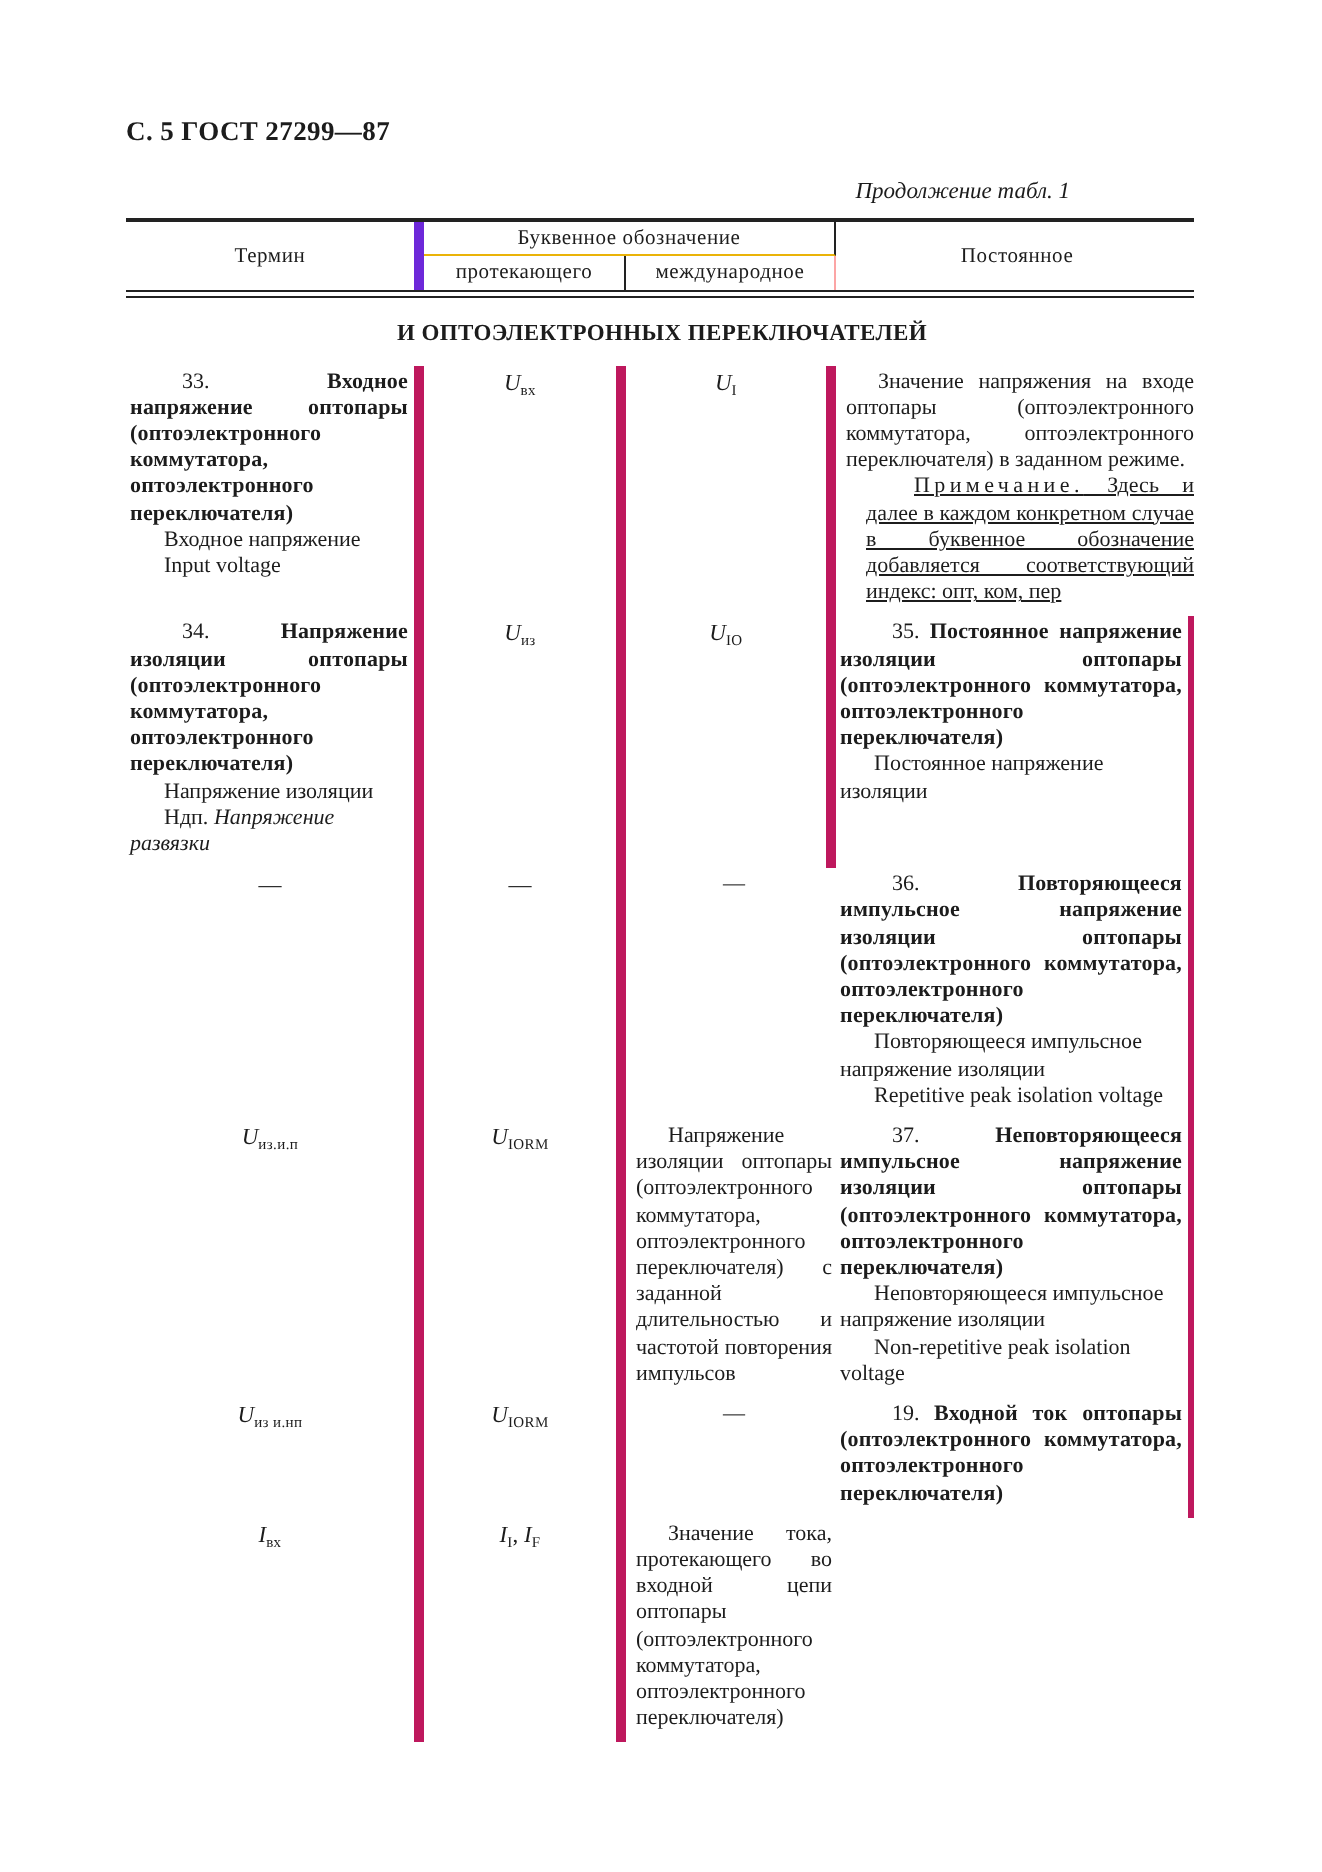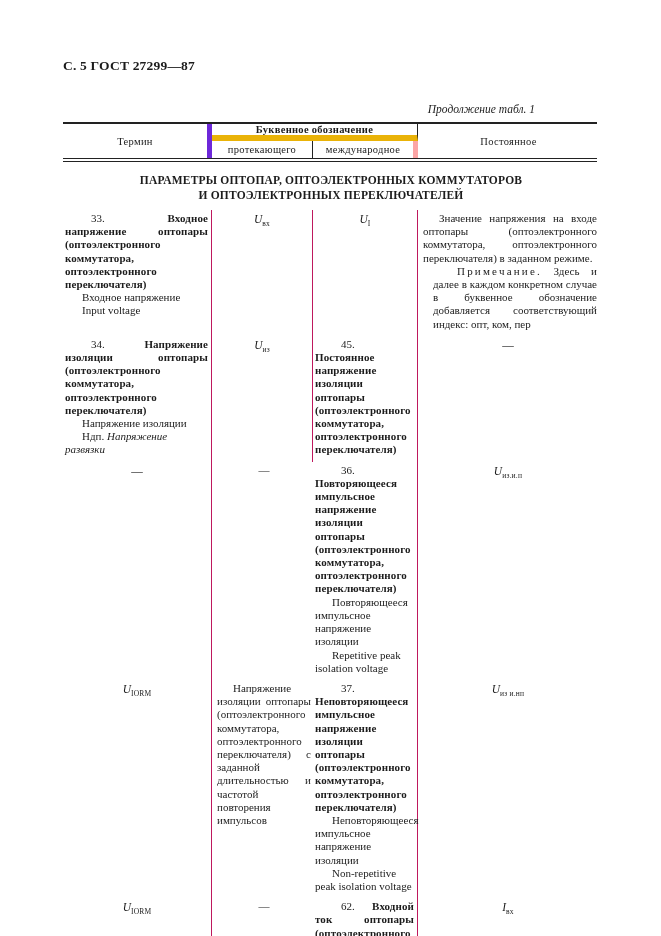--- a/index.html
+++ b/index.html
@@ -7,84 +7,83 @@
     position: relative;
     width: 597px; height: 936px;
     box-sizing: border-box;
     padding: 58px 62px 0 63px;
     background: #ffffff;
     color: #1c1c1c;
     font-family: "Liberation Serif", "DejaVu Serif", serif;
     overflow: hidden;
   }
   .doc-header { font-size: 13.5px; font-weight: bold; letter-spacing: 0.2px; }
-  .continuation { text-align: right; font-style: italic; font-size: 11.5px; margin-top: 29px; margin-bottom: 7px; }
+  .continuation { text-align: right; font-style: italic; font-size: 11.5px; margin-top: 16px; margin-bottom: 7px; }
 
   .gost-table { width: 536px; }
   .thead {
     display: grid;
     grid-template-columns: 149px 101px 105px 181px;
     grid-template-rows: 17px 17px;
     border-top: 2px solid #222;
     border-bottom: 4px double #222;
     font-size: 10.5px;
   }
   .th { display: flex; align-items: center; justify-content: center; letter-spacing: 0.3px; }
   .th-term { grid-row: 1 / 3; grid-column: 1; border-right: 5px solid #6d28d9; }
-  .th-designation { grid-row: 1; grid-column: 2 / 4; border-bottom: 6px solid #eab308; border-right: 1px solid #222; font-weight: bold; }
+  .th-designation { grid-row: 1; grid-column: 2 / 4; border-bottom: 1px solid #eab308; border-right: 1px solid #222; }
   .th-domestic { grid-row: 2; grid-column: 2; border-right: 1px solid #222; }
-  .th-international { grid-row: 2; grid-column: 3; border-right: 5px solid #fca5a5; text-align: center; }
+  .th-international { grid-row: 2; grid-column: 3; border-right: 1px solid #fca5a5; text-align: center; }
   .th-definition { grid-row: 1 / 3; grid-column: 4; }
 
   .section-title { text-align: center; font-weight: bold; font-size: 11.5px; line-height: 14.5px; padding: 11px 0 8px 0; letter-spacing: 0.2px; }
 
   .tbody {
     display: grid;
     grid-template-columns: 149px 101px 105px 181px;
     font-size: 11px;
     line-height: 13.2px;
   }
   .cell { box-sizing: border-box; }
-  .cell.c1, .cell.c2, .cell.c3 { border-right: 1px solid #be185d; }
+  .cell.c1, .cell.c2, .cell.c3 { border-right: 5px solid #be185d; }
 
   .term-cell { padding: 2px 3px 5px 2px; text-align: justify; }
   .term-main { margin: 0; text-indent: 26px; }
   .term-main b { letter-spacing: 0.1px; }
   .term-number { font-weight: normal; }
   .term-syn { margin: 0; text-indent: 17px; text-align: left; }
   .syn-prefix { font-style: normal; text-align: right; }
 
   .sym-cell { text-align: center; padding-top: 3px; font-size: 11.5px; }
   .sym-base { font-style: italic; }
   .sym sub { font-size: 7.5px; vertical-align: -2.5px; letter-spacing: 0.2px; }
 
   .def-cell { padding: 2px 2px 5px 5px; text-align: justify; }
   .def-text { margin: 0; text-indent: 16px; }
-  .note { margin: 0 0 0 10px; text-indent: 24px; }
+  .note { margin: 0 0 0 10px; text-indent: 24px; text-decoration: underline; }
   .note-label { letter-spacing: 0.2em; }
   .dash-cell { text-align: center; }
 </style>
 </head>
 <body>
 
 <div class="page">
   <div class="doc-header">С. 5 ГОСТ 27299—87</div>
   <div class="continuation">Продолжение табл. 1</div>
 
   <div class="gost-table">
     <div class="thead">
       <div class="th th-term">Термин</div>
       <div class="th th-designation">Буквенное обозначение</div>
       <div class="th th-domestic">протекающего</div>
       <div class="th th-international">международное</div>
       <div class="th th-definition">Постоянное</div>
     </div>
 
     <div class="section-title">
-      <div>ПАРАМЕТРЫ ОПТОПАР, ОПТОЭЛЕКТРОННЫХ КОММУТАТОРОВ</div>
       <div>И ОПТОЭЛЕКТРОННЫХ ПЕРЕКЛЮЧАТЕЛЕЙ</div>
     </div>
 
     <div class="tbody" id="tbody">
         <div class="cell c1 term-cell">
           <p class="term-main"><span class="term-number">33. </span><b>Входное напряжение оптопары (оптоэлектронного коммутатора, оптоэлектронного переключателя)</b></p>
           <p class="term-syn"><span>Входное напряжение</span></p>
           <p class="term-syn"><span>Input voltage</span></p>
         </div>
         <div class="cell sym-cell c2"><span class="sym"><i class="sym-base">U</i><sub>вх</sub></span></div>
@@ -92,22 +91,24 @@
         <div class="cell c4 def-cell">
           <p class="def-text">Значение напряжения на входе оптопары (оптоэлектронного коммутатора, оптоэлектронного переключателя) в заданном режиме.</p>
           <p class="note"><span class="note-label">Примечание.</span> Здесь и далее в каждом конкретном случае в буквенное обозначение добавляется соответствующий индекс: опт, ком, пер</p>
         </div>
         <div class="cell c1 term-cell">
           <p class="term-main"><span class="term-number">34. </span><b>Напряжение изоляции оптопары (оптоэлектронного коммутатора, оптоэлектронного переключателя)</b></p>
           <p class="term-syn"><span>Напряжение изоляции</span></p>
           <p class="term-syn"><span class="syn-prefix">Ндп. </span><i>Напряжение развязки</i></p>
         </div>
         <div class="cell sym-cell c2"><span class="sym"><i class="sym-base">U</i><sub>из</sub></span></div>
+        <div class="cell sym-cell c3"><span class="sym"><i class="sym-base">U</i><sub>IO</sub></span></div>
         <div class="cell c1 term-cell">
-          <p class="term-main"><span class="term-number">45. </span><b>Постоянное напряжение изоляции оптопары (оптоэлектронного коммутатора, оптоэлектронного переключателя)</b></p>
+          <p class="term-main"><span class="term-number">35. </span><b>Постоянное напряжение изоляции оптопары (оптоэлектронного коммутатора, оптоэлектронного переключателя)</b></p>
+          <p class="term-syn"><span>Постоянное напряжение изоляции</span></p>
         </div>
         <div class="cell sym-cell c2 dash-cell">—</div>
         <div class="cell sym-cell c3 dash-cell">—</div>
         <div class="cell c4 def-cell dash-cell">—</div>
         <div class="cell c1 term-cell">
           <p class="term-main"><span class="term-number">36. </span><b>Повторяющееся импульсное напряжение изоляции оптопары (оптоэлектронного коммутатора, оптоэлектронного переключателя)</b></p>
           <p class="term-syn"><span>Повторяющееся импульсное напряжение изоляции</span></p>
           <p class="term-syn"><span>Repetitive peak isolation voltage</span></p>
         </div>
         <div class="cell sym-cell c2"><span class="sym"><i class="sym-base">U</i><sub>из.и.п</sub></span></div>
@@ -117,21 +118,21 @@
         </div>
         <div class="cell c1 term-cell">
           <p class="term-main"><span class="term-number">37. </span><b>Неповторяющееся импульсное напряжение изоляции оптопары (оптоэлектронного коммутатора, оптоэлектронного переключателя)</b></p>
           <p class="term-syn"><span>Неповторяющееся импульсное напряжение изоляции</span></p>
           <p class="term-syn"><span>Non-repetitive peak isolation voltage</span></p>
         </div>
         <div class="cell sym-cell c2"><span class="sym"><i class="sym-base">U</i><sub>из и.нп</sub></span></div>
         <div class="cell sym-cell c3"><span class="sym"><i class="sym-base">U</i><sub>IORM</sub></span></div>
         <div class="cell c4 def-cell dash-cell">—</div>
         <div class="cell c1 term-cell">
-          <p class="term-main"><span class="term-number">62. </span><b>Входной ток оптопары (оптоэлектронного коммутатора, оптоэлектронного переключателя)</b></p>
+          <p class="term-main"><span class="term-number">19. </span><b>Входной ток оптопары (оптоэлектронного коммутатора, оптоэлектронного переключателя)</b></p>
         </div>
         <div class="cell sym-cell c2"><span class="sym"><i class="sym-base">I</i><sub>вх</sub></span></div>
         <div class="cell sym-cell c3"><span class="sym"><i class="sym-base">I</i><sub>I</sub></span>, <span class="sym"><i class="sym-base">I</i><sub>F</sub></span></div>
         <div class="cell c4 def-cell">
           <p class="def-text">Значение тока, протекающего во входной цепи оптопары (оптоэлектронного коммутатора, оптоэлектронного переключателя)</p>
         </div>
       </div>
   </div>
 
 </div>

